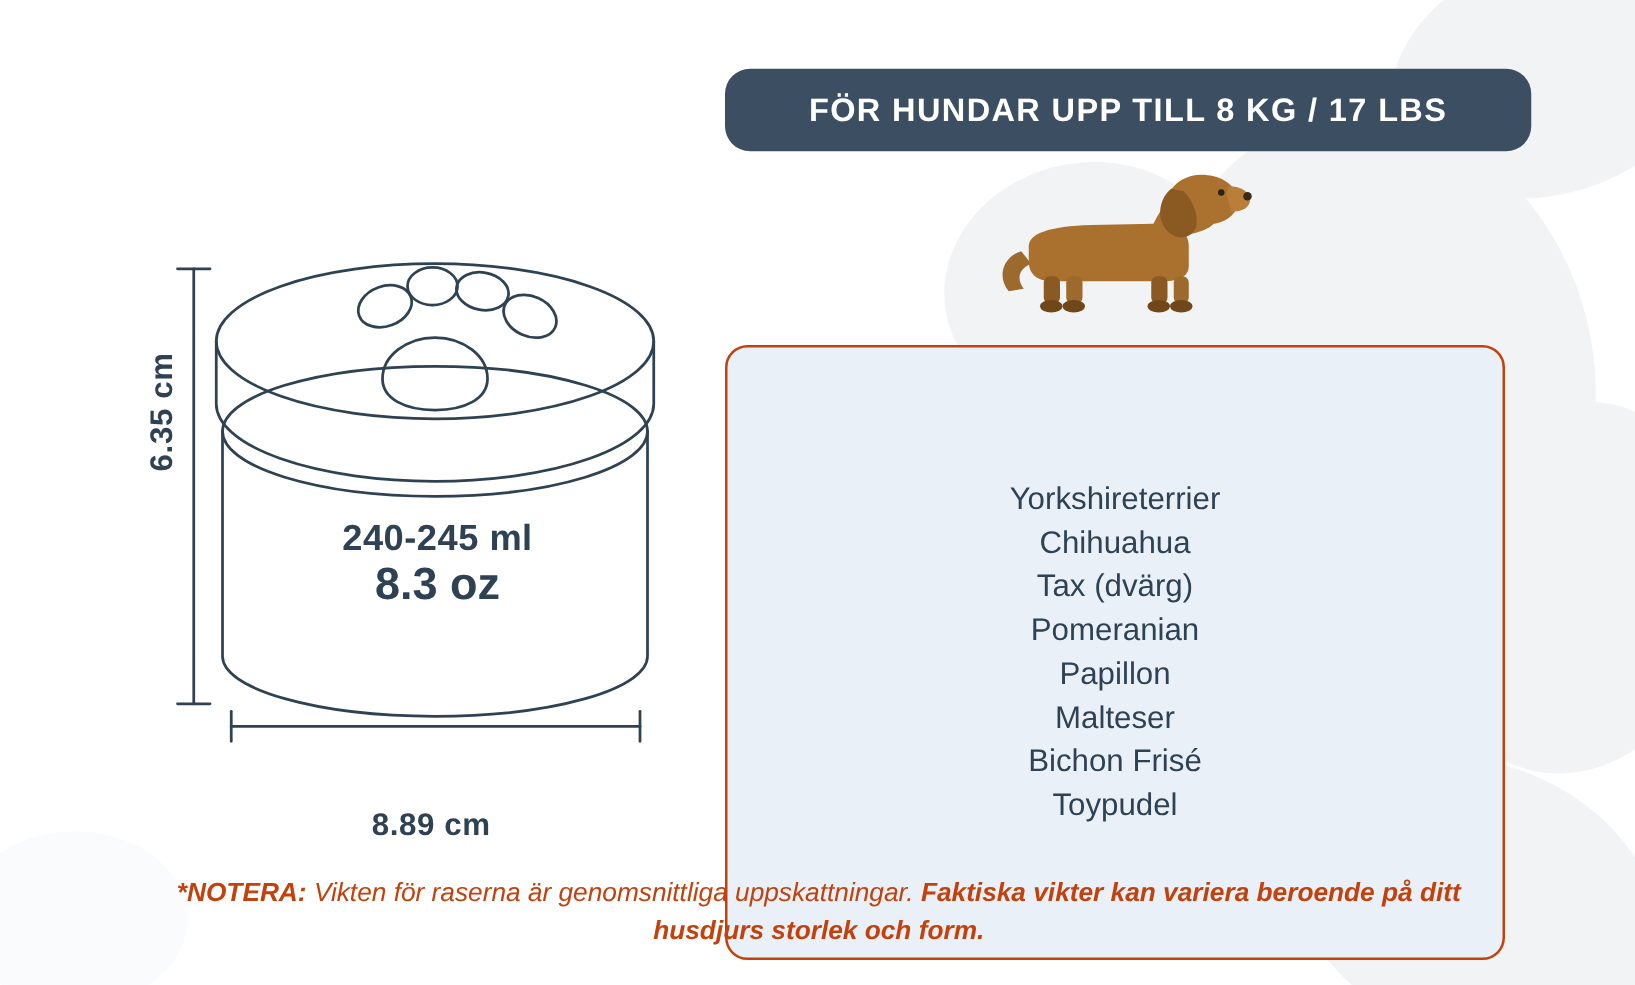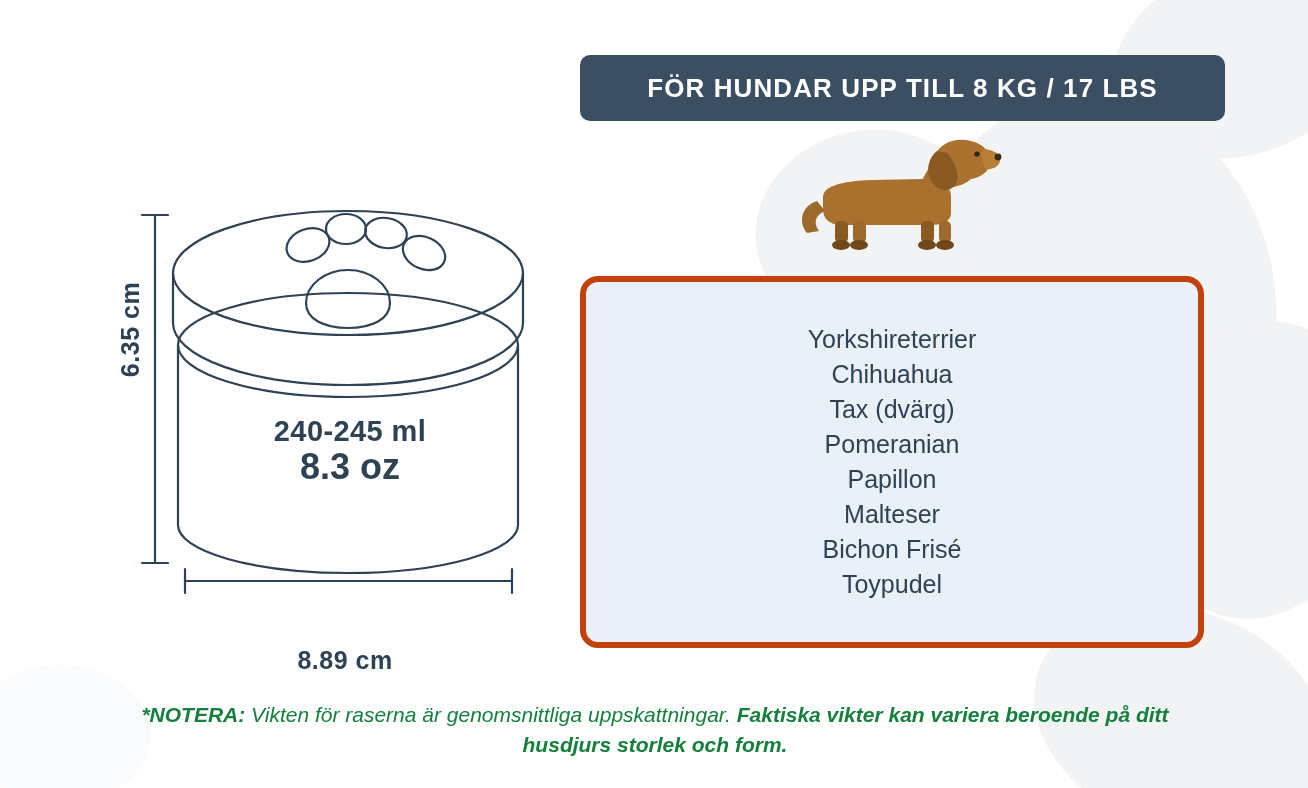--- a/index.html
+++ b/index.html
@@ -98,21 +98,21 @@
   }
 
   
   .header-banner {
     position: absolute;
     left: 580px;
     top: 55px;
     width: 645px;
     height: 66px;
     background: #3c4f62;
-    border-radius: 10px;
+    border-radius: 20px;
     display: flex;
     align-items: center;
     justify-content: center;
   }
   .header-banner .txt {
     color: #ffffff;
     font-size: 26px;
     font-weight: bold;
     letter-spacing: 1.1px;
     white-space: nowrap;
@@ -124,23 +124,23 @@
     top: 135px;
     width: 210px;
     height: 125px;
   }
 
   .breeds-box {
     position: absolute;
     left: 580px;
     top: 276px;
     width: 624px;
-    height: 372px;
+    height: 492px;
     background: #eaf0f8;
-    border: 6px solid #c2410c;
+    border: 2px solid #c2410c;
     border-radius: 18px;
     display: flex;
     flex-direction: column;
     align-items: center;
     justify-content: center;
     box-sizing: border-box;
   }
   .breed-item {
     font-size: 25px;
     line-height: 35px;
@@ -151,21 +151,21 @@
 
   .note {
     position: absolute;
     left: 120px;
     top: 700px;
     width: 1070px;
     text-align: center;
     font-size: 21px;
     font-style: italic;
     line-height: 1.42;
-    color: #15803d;
+    color: #c2410c;
   }
   .note b { font-weight: bold; }
 </style>
 </head>
 <body>
 
 <div class="bg-decor">
   <svg width="1308" height="788" viewBox="0 0 1308 788" xmlns="http://www.w3.org/2000/svg">
     <g fill="#f2f3f5">
       <ellipse cx="1240" cy="60" rx="130" ry="95" transform="rotate(-18 1240 60)"></ellipse>

